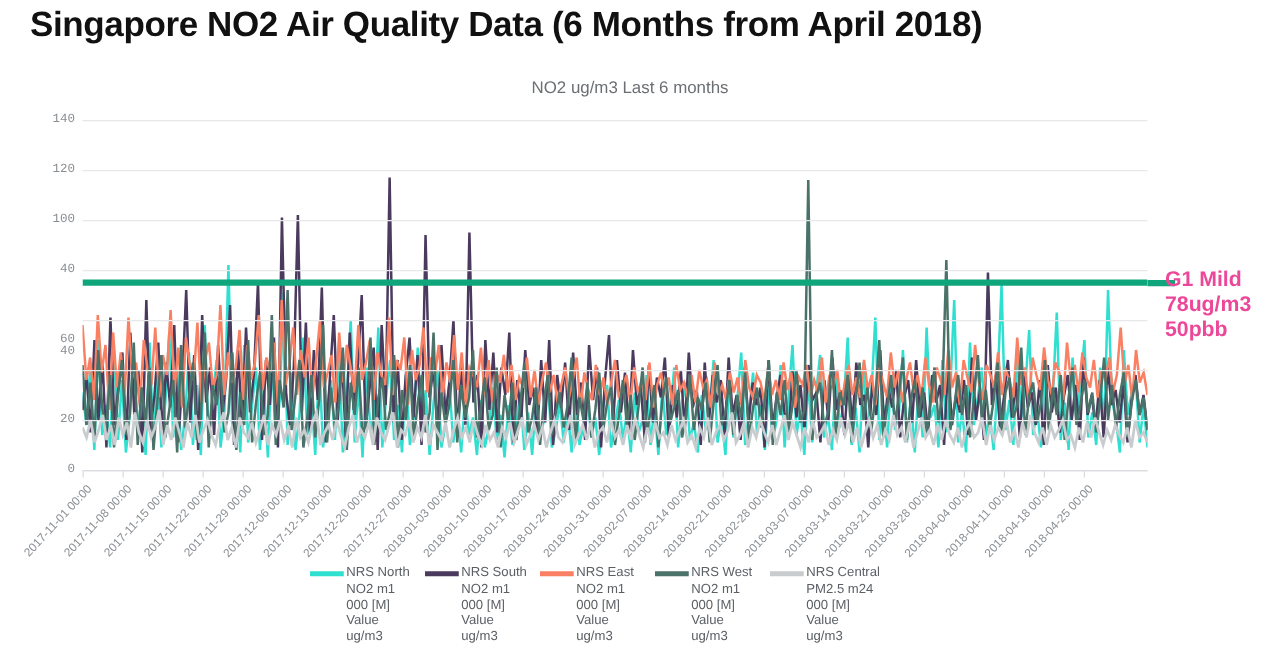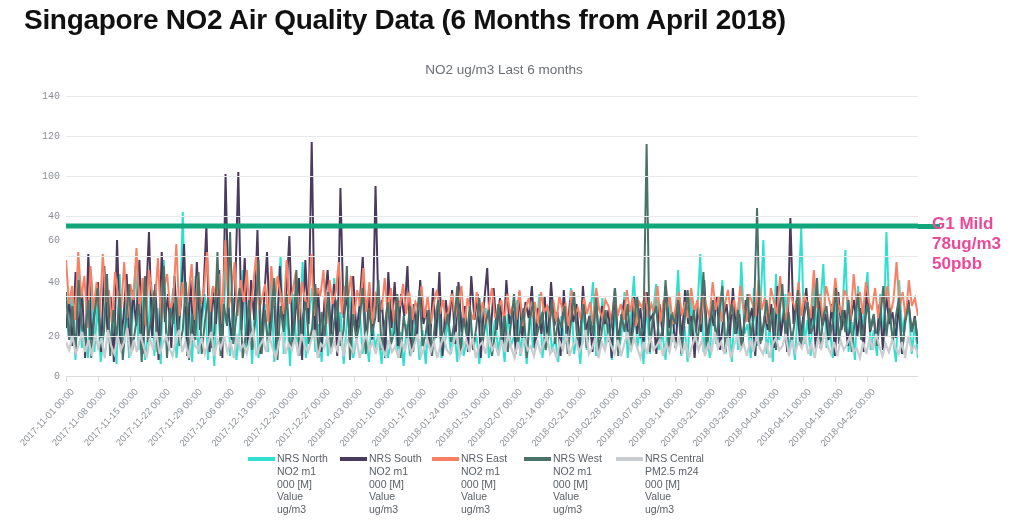--- a/index.html
+++ b/index.html
@@ -87,21 +87,21 @@
 <div id="root">
 
   <div class="chart-title">Singapore NO2 Air Quality Data (6 Months from April 2018)</div>
 
   <div class="chart-subtitle">NO2 ug/m3 Last 6 months</div>
 
   <div class="y-axis" id="y-axis">
       <div class="y-label" style="top: 280px;">0</div>
       <div class="y-label" style="top: 240px; text-align: right;">20</div>
       <div class="y-label" style="top: 186px;">40</div>
-      <div class="y-label" style="top: 144px;">60</div>
+      <div class="y-label" style="top: 176px;">60</div>
       <div class="y-label" style="top: 120px;">40</div>
       <div class="y-label" style="top: 80px;">100</div>
       <div class="y-label" style="top: 40px;">120</div>
       <div class="y-label" style="top: 0px;">140</div>
     </div>
 
   <div class="plot-wrap">
     <div class="plot-area" id="plot-area">
       <svg class="series-svg" id="series-svg" width="852" height="280">
           <polyline points="0.00,218.00 3.16,244.00 6.31,196.00 9.47,264.00 12.62,176.00 15.78,252.00 18.93,228.00 22.09,262.00 25.24,184.00 28.40,256.00 31.56,208.00 34.71,266.00 37.87,236.00 41.02,192.00 44.18,250.00 47.33,220.00 50.49,268.00 53.64,178.00 56.80,258.00 59.96,204.00 63.11,262.00 66.27,226.00 69.42,170.00 72.58,254.00 75.73,200.00 78.89,264.00 82.04,238.00 85.20,186.00 88.36,260.00 91.51,212.00 94.67,268.00 97.82,164.00 100.98,256.00 104.13,222.00 107.29,192.00 110.44,262.00 113.60,232.00 116.76,116.00 119.91,250.00 123.07,206.00 126.22,266.00 129.38,180.00 132.53,258.00 135.69,228.00 138.84,198.00 142.00,264.00 145.16,214.00 148.31,270.00 151.47,188.00 154.62,254.00 157.78,224.00 160.93,138.00 164.09,260.00 167.24,202.00 170.40,264.00 173.56,236.00 176.71,174.00 179.87,252.00 183.02,218.00 186.18,268.00 189.33,194.00 192.49,262.00 195.64,230.00 198.80,208.00 201.96,256.00 205.11,184.00 208.27,266.00 211.42,222.00 214.58,160.00 217.73,258.00 220.89,212.00 224.04,270.00 227.20,198.00 230.36,248.00 233.51,234.00 236.67,166.00 239.82,262.00 242.98,220.00 246.13,192.00 249.29,256.00 252.44,228.00 255.60,266.00 258.76,204.00 261.91,260.00 265.07,238.00 268.22,182.00 271.38,254.00 274.53,216.00 277.69,268.00 280.84,226.00 284.00,200.00 287.16,262.00 290.31,244.00 293.47,210.00 296.62,258.00 299.78,232.00 302.93,266.00 306.09,220.00 309.24,252.00 312.40,238.00 315.56,268.00 318.71,224.00 321.87,262.00 325.02,246.00 328.18,214.00 331.33,256.00 334.49,236.00 337.64,270.00 340.80,228.00 343.96,260.00 347.11,242.00 350.27,218.00 353.42,264.00 356.58,234.00 359.73,268.00 362.89,222.00 366.04,254.00 369.20,240.00 372.36,210.00 375.51,262.00 378.67,248.00 381.82,226.00 384.98,258.00 388.13,232.00 391.29,266.00 394.44,216.00 397.60,260.00 400.76,244.00 403.91,222.00 407.07,254.00 410.22,238.00 413.38,268.00 416.53,228.00 419.69,212.00 422.84,262.00 426.00,242.00 429.16,224.00 432.31,256.00 435.47,234.00 438.62,266.00 441.78,218.00 444.93,250.00 448.09,240.00 451.24,204.00 454.40,260.00 457.56,230.00 460.71,268.00 463.87,214.00 467.02,252.00 470.18,236.00 473.33,198.00 476.49,262.00 479.64,226.00 482.80,210.00 485.96,256.00 489.11,242.00 492.27,266.00 495.42,220.00 498.58,248.00 501.73,232.00 504.89,192.00 508.04,258.00 511.20,238.00 514.36,268.00 517.51,208.00 520.67,254.00 523.82,224.00 526.98,186.00 530.13,260.00 533.29,234.00 536.44,202.00 539.60,250.00 542.76,228.00 545.91,264.00 549.07,212.00 552.22,256.00 555.38,240.00 558.53,196.00 561.69,262.00 564.84,222.00 568.00,180.00 571.16,252.00 574.31,232.00 577.47,268.00 580.62,206.00 583.78,258.00 586.93,218.00 590.09,188.00 593.24,254.00 596.40,236.00 599.56,264.00 602.71,200.00 605.87,246.00 609.02,226.00 612.18,174.00 615.33,260.00 618.49,230.00 621.64,266.00 624.80,194.00 627.96,252.00 631.11,220.00 634.27,158.00 637.42,256.00 640.58,228.00 643.73,262.00 646.89,204.00 650.04,248.00 653.20,234.00 656.36,184.00 659.51,258.00 662.67,222.00 665.82,266.00 668.98,210.00 672.13,254.00 675.29,166.00 678.44,238.00 681.60,228.00 684.76,262.00 687.91,192.00 691.07,250.00 694.22,216.00 697.38,144.00 700.53,258.00 703.69,232.00 706.84,266.00 710.00,178.00 713.16,244.00 716.31,222.00 719.47,198.00 722.62,254.00 725.78,236.00 728.93,264.00 732.09,208.00 735.24,132.00 738.40,248.00 741.56,224.00 744.71,260.00 747.87,186.00 751.02,238.00 754.18,214.00 757.33,168.00 760.49,252.00 763.64,230.00 766.80,262.00 769.96,202.00 773.11,246.00 776.27,220.00 779.42,154.00 782.58,256.00 785.73,226.00 788.89,264.00 792.04,190.00 795.20,242.00 798.36,212.00 801.51,176.00 804.67,254.00 807.82,234.00 810.98,260.00 814.13,198.00 817.29,248.00 820.44,136.00 823.60,224.00 826.76,240.00 829.91,266.00 833.07,184.00 836.22,236.00 839.38,218.00 842.53,206.00 845.69,258.00 848.84,228.00 852.00,262.00" fill="none" stroke="#2FDFD0" stroke-width="2.0" stroke-linejoin="miter" stroke-linecap="butt"></polyline>

